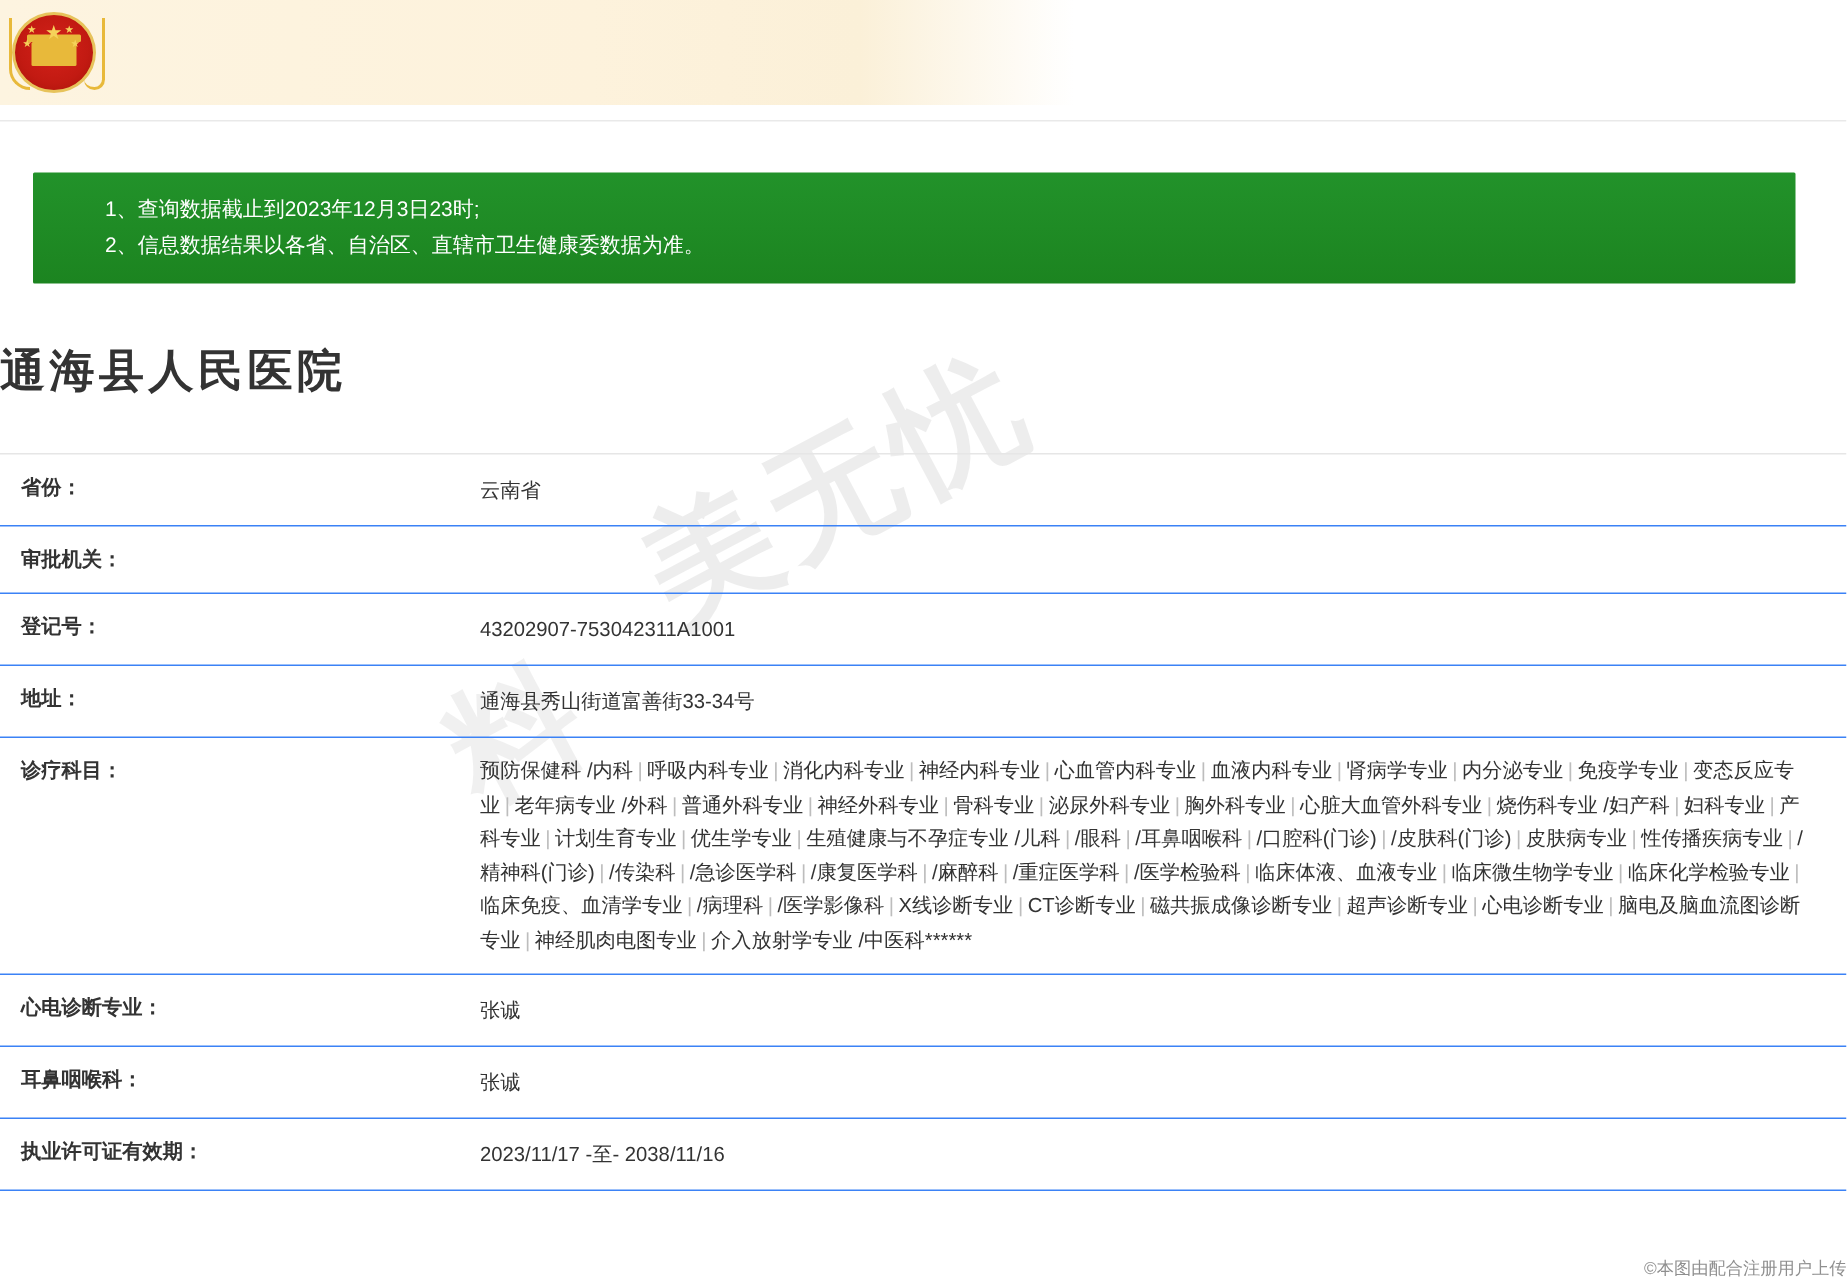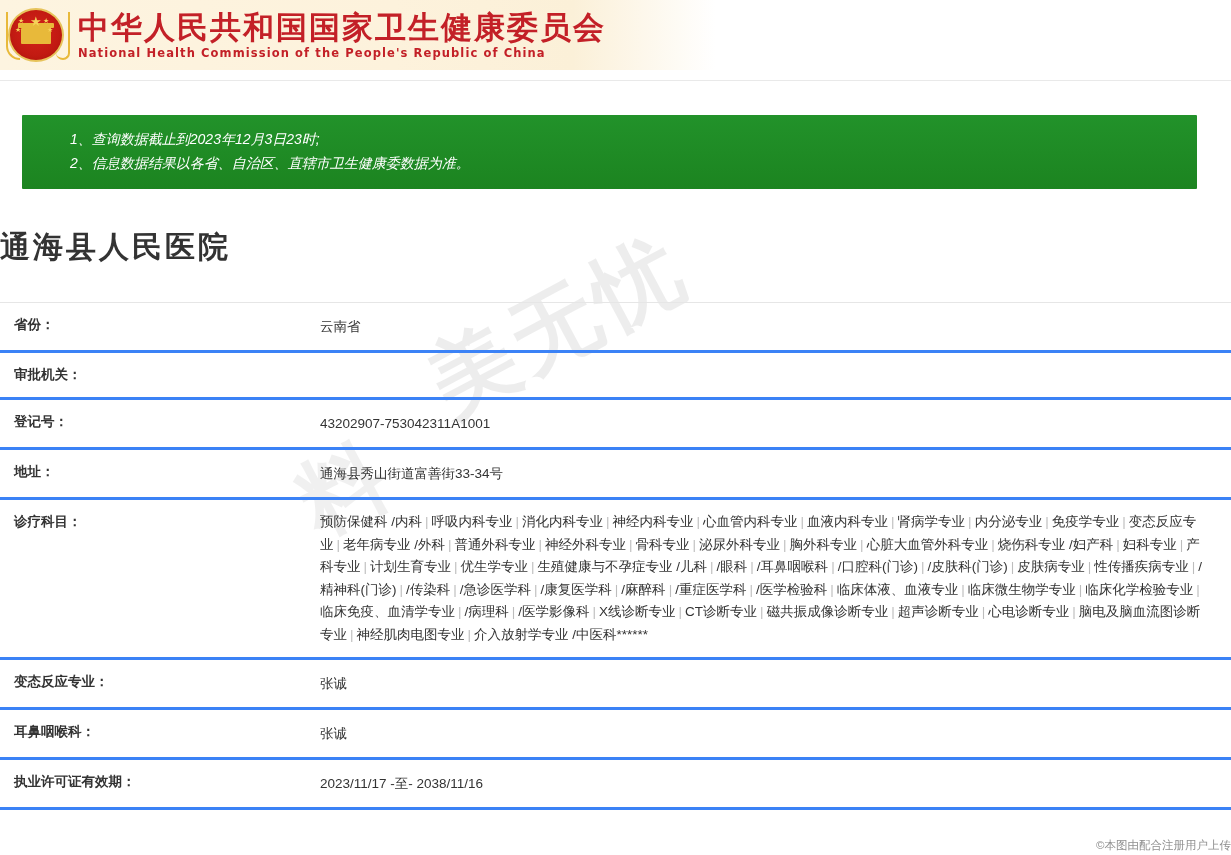--- a/index.html
+++ b/index.html
@@ -119,21 +119,20 @@
     font-weight: bold;
     color: #c32027;
     letter-spacing: 1.1px;
     line-height: 16px;
     white-space: nowrap;
   }
 
   
   .notice-wrap {
     padding: 34px 34px 0 22px;
-    font-style: italic;
   }
   .notice {
     background: #1f8b1f;
     background: linear-gradient(to bottom, #22922a 0%, #1c8420 100%);
     color: #ffffff;
     padding: 12px 18px 14px 48px;
     box-sizing: border-box;
     font-size: 14px;
     line-height: 24px;
     border-radius: 1px;
@@ -153,21 +152,21 @@
   }
 
   
   .table {
     border-top: 1px solid #e6e6e6;
     position: relative;
     z-index: 2;
   }
   .row {
     display: flex;
-    border-bottom: 3px solid #3b82f6;
+    border-bottom: 1px solid #3b82f6;
     min-height: 42px;
   }
   .row .label {
     flex: 0 0 320px;
     padding: 13px 0 13px 14px;
     box-sizing: border-box;
     font-size: 13.5px;
     font-weight: bold;
     color: #333;
   }
@@ -234,24 +233,20 @@
       <div class="circle"></div>
       <div class="gate"></div>
       <div class="star-big">★</div>
       <div class="star-s s1">★</div>
       <div class="star-s s2">★</div>
       <div class="star-s s3">★</div>
       <div class="star-s s4">★</div>
       <div class="wheat-l"></div>
       <div class="wheat-r"></div>
     </div>
-    <div class="header-titles">
-      <div class="title-cn">中华人民共和国国家卫生健康委员会</div>
-      <div class="title-en">National Health Commission of the People's Republic of China</div>
-    </div>
   </div>
 </div>
 
 <div class="notice-wrap">
   <div class="notice">
     <div>1、查询数据截止到2023年12月3日23时;</div>
     <div>2、信息数据结果以各省、自治区、直辖市卫生健康委数据为准。</div>
   </div>
 </div>
 
@@ -281,21 +276,21 @@
     <div class="value">通海县秀山街道富善街33-34号</div>
   </div>
 
   <div class="row depts">
     <div class="label">诊疗科目：</div>
     <div class="value" id="departments-cell"><span>预防保健科 /内科</span><span class="sep">|</span><span>呼吸内科专业</span><span class="sep">|</span><span>消化内科专业</span><span class="sep">|</span><span>神经内科专业</span><span class="sep">|</span><span>心血管内科专业</span><span class="sep">|</span><span>血液内科专业</span><span class="sep">|</span><span>肾病学专业</span><span class="sep">|</span><span>内分泌专业</span><span class="sep">|</span><span>免疫学专业</span><span class="sep">|</span><span>变态反应专业</span><span class="sep">|</span><span>老年病专业 /外科</span><span class="sep">|</span><span>普通外科专业</span><span class="sep">|</span><span>神经外科专业</span><span class="sep">|</span><span>骨科专业</span><span class="sep">|</span><span>泌尿外科专业</span><span class="sep">|</span><span>胸外科专业</span><span class="sep">|</span><span>心脏大血管外科专业</span><span class="sep">|</span><span>烧伤科专业 /妇产科</span><span class="sep">|</span><span>妇科专业</span><span class="sep">|</span><span>产科专业</span><span class="sep">|</span><span>计划生育专业</span><span class="sep">|</span><span>优生学专业</span><span class="sep">|</span><span>生殖健康与不孕症专业 /儿科</span><span class="sep">|</span><span>/眼科</span><span class="sep">|</span><span>/耳鼻咽喉科</span><span class="sep">|</span><span>/口腔科(门诊)</span><span class="sep">|</span><span>/皮肤科(门诊)</span><span class="sep">|</span><span>皮肤病专业</span><span class="sep">|</span><span>性传播疾病专业</span><span class="sep">|</span><span>/精神科(门诊)</span><span class="sep">|</span><span>/传染科</span><span class="sep">|</span><span>/急诊医学科</span><span class="sep">|</span><span>/康复医学科</span><span class="sep">|</span><span>/麻醉科</span><span class="sep">|</span><span>/重症医学科</span><span class="sep">|</span><span>/医学检验科</span><span class="sep">|</span><span>临床体液、血液专业</span><span class="sep">|</span><span>临床微生物学专业</span><span class="sep">|</span><span>临床化学检验专业</span><span class="sep">|</span><span>临床免疫、血清学专业</span><span class="sep">|</span><span>/病理科</span><span class="sep">|</span><span>/医学影像科</span><span class="sep">|</span><span>X线诊断专业</span><span class="sep">|</span><span>CT诊断专业</span><span class="sep">|</span><span>磁共振成像诊断专业</span><span class="sep">|</span><span>超声诊断专业</span><span class="sep">|</span><span>心电诊断专业</span><span class="sep">|</span><span>脑电及脑血流图诊断专业</span><span class="sep">|</span><span>神经肌肉电图专业</span><span class="sep">|</span><span>介入放射学专业 /中医科******</span></div>
   </div>
 
 
   <div class="row">
-    <div class="label">变态反应专业：</div>
+    <div class="label">心电诊断专业：</div>
     <div class="value">张诚</div>
   </div>
 
   <div class="row">
     <div class="label">耳鼻咽喉科：</div>
     <div class="value">张诚</div>
   </div>
 
   <div class="row">
     <div class="label">执业许可证有效期：</div>

